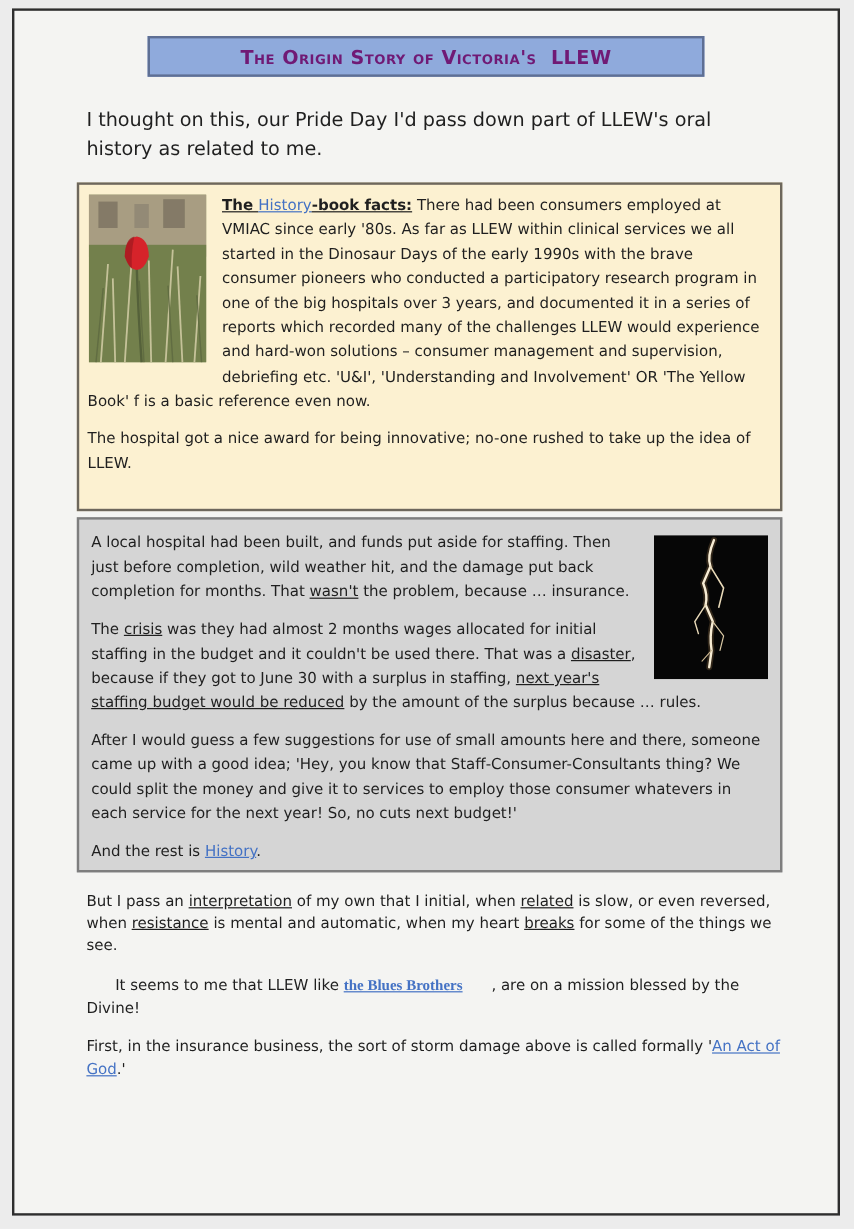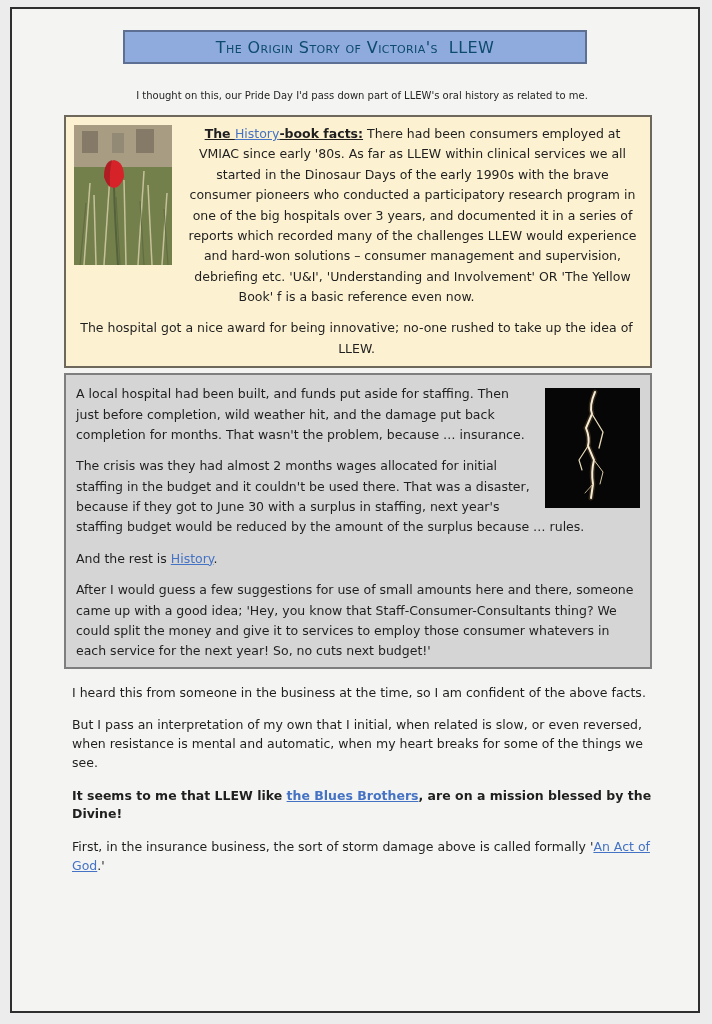--- a/index.html
+++ b/index.html
@@ -17,59 +17,58 @@
     background:#f4f4f2;
     border:2px solid #2e2e2e;
     overflow:hidden;
   }
   .title-banner {
     width:464px; height:34px;
     margin:21px auto 0;
     background:#8faadc;
     border:2px solid #5e6f94;
     display:flex; align-items:center; justify-content:center;
-    font-weight:normal;
+    font-weight:bold;
     font-variant:small-caps;
     font-size:16px;
     letter-spacing:0.4px;
-    color:#0c4a6e;
+    color:#701a75;
   }
   .content { padding:0 46px 0 52px; }
-  .intro { margin-top:24px; font-size:10px; line-height:1.5; padding-left:8px;text-align:center; }
+  .intro { margin-top:24px; font-size:16px; line-height:1.5; padding-left:8px; }
 
   .box { overflow:hidden; font-size:12.5px; }
   .box p { margin:0 0 11px; line-height:1.63; }
   .box p:last-child { margin-bottom:2px; }
 
   .box-history {
     margin-top:12px;
     background:#fcf1d1;
     border:2px solid #6d675c;
-    padding:7px 10px 5px 7px;
-    text-align:center;
+    padding:7px 10px 26px 7px;
   }
   .tulip-wrap { float:left; width:98px; height:140px; margin:1px 13px 4px 1px; }
 
   .box-oral {
     margin-top:5px;
     background:#d5d5d5;
     border:2px solid #7e7e7e;
     padding:9px 10px 3px 10px;
   }
   .lightning-wrap { float:right; width:95px; height:120px; margin:4px 0 8px 10px; }
 
   .after { margin-top:15px; padding-left:8px; font-size:12.5px; }
   .after p { margin:0 0 14px; line-height:1.5; }
 
   
-  .u  { }
-  .b  { font-weight:bold; }
+  .u  { text-decoration:underline; }
+  .b  { font-weight:normal;margin-left:24px; }
   .bu { font-weight:bold; text-decoration:underline; }
   a.link, a.blink { color:#4472c4; text-decoration:underline; cursor:pointer; }
-  a.blink { font-weight:bold; }
+  a.blink { font-weight:bold;font-family:Liberation Serif, serif; }
 </style>
 </head>
 <body>
 
 <div class="page">
 
   <div class="title-banner">
     <span>The Origin Story of Victoria's&nbsp; LLEW</span>
   </div>
 
@@ -120,26 +119,25 @@
             <path d="M47 26 L58 44 L54 60" stroke="#e8d9b8" stroke-width="1.3"></path>
             <path d="M43 58 L34 72 L37 82" stroke="#e8d9b8" stroke-width="1.2"></path>
             <path d="M49 72 L58 84 L55 96" stroke="#d9c8a4" stroke-width="1"></path>
             <path d="M48 96 L40 105" stroke="#cbb astro" stroke-width="0"></path>
             <path d="M48 96 L40 105" stroke="#cbb792" stroke-width="0.9"></path>
           </g>
         </svg>
       </div>
       <p><span>A local hospital had been built, and funds put aside for staffing. Then just before completion, wild weather hit, and the damage put back completion for months. That </span><span class="u">wasn't</span><span> the problem, because … insurance.</span></p>
       <p><span>The </span><span class="u">crisis</span><span> was they had almost 2 months wages allocated for initial staffing in the budget and it couldn't be used there. That was a </span><span class="u">disaster</span><span>, because if they got to June 30 with a surplus in staffing, </span><span class="u">next year's staffing budget would be reduced</span><span> by the amount of the surplus because … rules.</span></p>
+      <p><span>After I would guess a few suggestions for use of small amounts here and there, someone came up with a good idea; 'Hey, you know that Staff-Consumer-Consultants thing? We could split the money and give it to services to employ those consumer whatevers in each service for the next year! So, no cuts next budget!'</span></p>
       <p><span>And the rest is </span><a class="link" href="#">History</a><span>.</span></p>
-      <p><span>After I would guess a few suggestions for use of small amounts here and there, someone came up with a good idea; 'Hey, you know that Staff-Consumer-Consultants thing? We could split the money and give it to services to employ those consumer whatevers in each service for the next year! So, no cuts next budget!'</span></p>
     </div>
 
     <div class="after">
-      <p><span>I heard this from someone in the business at the time, so I am confident of the above facts.</span></p>
       <p><span>But I pass an </span><span class="u">interpretation</span><span> of my own that I initial, when </span><span class="u">related</span><span> is slow, or even reversed, when </span><span class="u">resistance</span><span> is mental and automatic, when my heart </span><span class="u">breaks</span><span> for some of the things we see.</span></p>
       <p><span class="b">It seems to me that LLEW like </span><a class="blink" href="#">the Blues Brothers</a><span class="b">, are on a mission blessed by the Divine!</span></p>
       <p><span>First, in the insurance business, the sort of storm damage above is called formally '</span><a class="link" href="#">An Act of God</a><span>.'</span></p>
 
     </div>
 
   </div>
 </div>
 
 </body></html>

